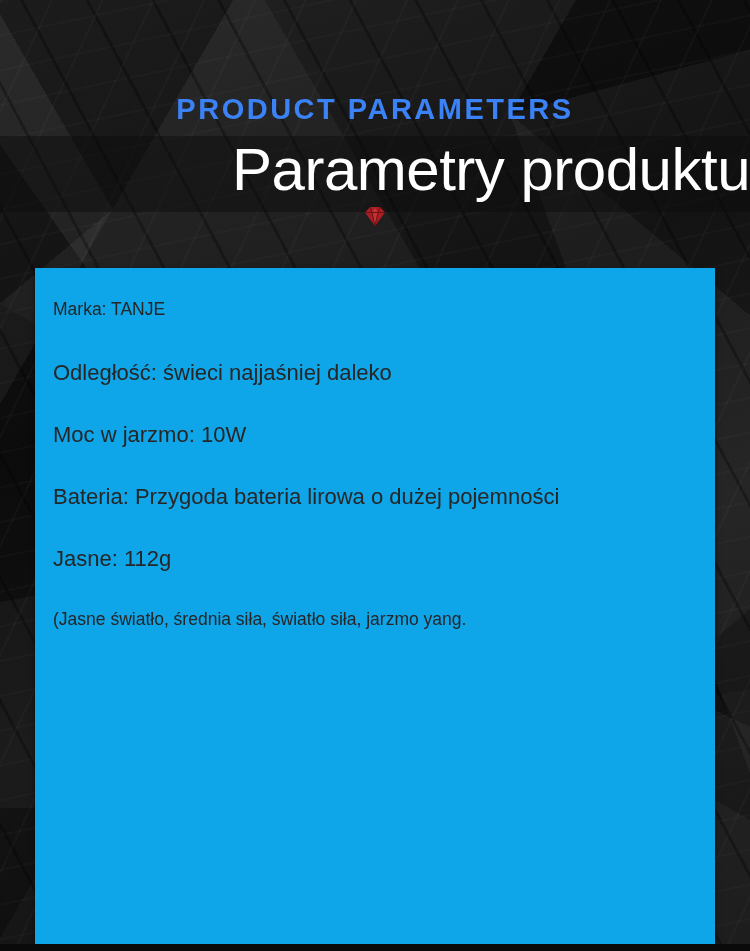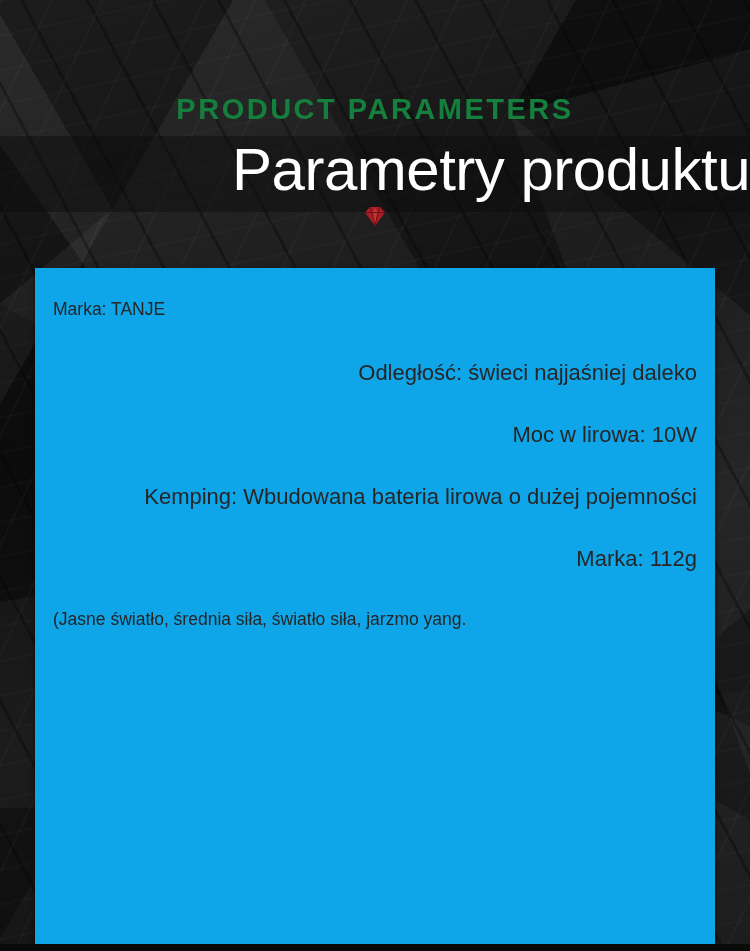--- a/index.html
+++ b/index.html
@@ -31,21 +31,21 @@
   }
   .bottom-strip {
     position: absolute; left: 0; right: 0; bottom: 0; height: 7px;
     background: #0a0a0a;
   }
   .eyebrow {
     position: absolute; top: 93px; left: 0; width: 100%;
     text-align: center;
     font-size: 29px; font-weight: bold;
     letter-spacing: 2.5px;
-    color: #15803d;
+    color: #3b82f6;
   }
   .title-band {
     position: absolute; top: 136px; left: 0; right: 0; height: 76px;
     background: rgba(10,10,10,0.45);
   }
   .main-title {
     position: absolute; top: 137px; left: 0; width: 100%;
     text-align: right;
     font-size: 60px; font-weight: normal;
     letter-spacing: -0.5px;
@@ -59,21 +59,21 @@
   }
   .card {
     position: absolute; top: 268px; left: 35px;
     width: 680px; height: 846px;
     background: #0ea5e9;
     box-shadow: 0 2px 5px rgba(0,0,0,0.55);
     box-sizing: border-box;
     padding: 30px 18px 0 18px;
   }
   .spec-row { color: #262626; }
-  .spec-row--lg { font-size: 22px; line-height: 26px; margin-bottom: 36px; text-align: right; }
+  .spec-row--lg { font-size: 22px; line-height: 26px; margin-bottom: 36px; }
   .spec-row--sm { font-size: 17.5px; line-height: 22px; margin-bottom: 40px; }
 </style>
 </head>
 <body>
 
 <div class="stage">
 
   <div class="bg-texture"></div>
   <div class="title-band"></div>
 
@@ -85,21 +85,21 @@
     <svg width="24" height="24" viewBox="0 0 24 24">
       <polygon points="12,22 2,8.5 7,3 17,3 22,8.5" fill="#a81e24"></polygon>
       <polygon points="9,8.5 12,3.6 15,8.5 12,22" fill="#c23434"></polygon>
       <path d="M2,8.5 L22,8.5 M7,3 L9,8.5 L12,22 M17,3 L15,8.5 L12,22" stroke="#6e1115" stroke-width="1" fill="none"></path>
     </svg>
   </span>
 
   <div class="card">
     <div class="spec-row spec-row--sm">Marka: TANJE</div>
     <div class="spec-row spec-row--lg">Odległość: świeci najjaśniej daleko</div>
-    <div class="spec-row spec-row--lg">Moc w lirowa: 10W</div>
-    <div class="spec-row spec-row--lg">Kemping: Wbudowana bateria lirowa o dużej pojemności</div>
-    <div class="spec-row spec-row--lg">Marka: 112g</div>
+    <div class="spec-row spec-row--lg">Moc w jarzmo: 10W</div>
+    <div class="spec-row spec-row--lg">Bateria: Przygoda bateria lirowa o dużej pojemności</div>
+    <div class="spec-row spec-row--lg">Jasne: 112g</div>
     <div class="spec-row spec-row--sm">(Jasne światło, średnia siła, światło siła, jarzmo yang.</div>
   </div>
 
   <div class="bottom-strip"></div>
 
 </div>
 
 </body></html>

